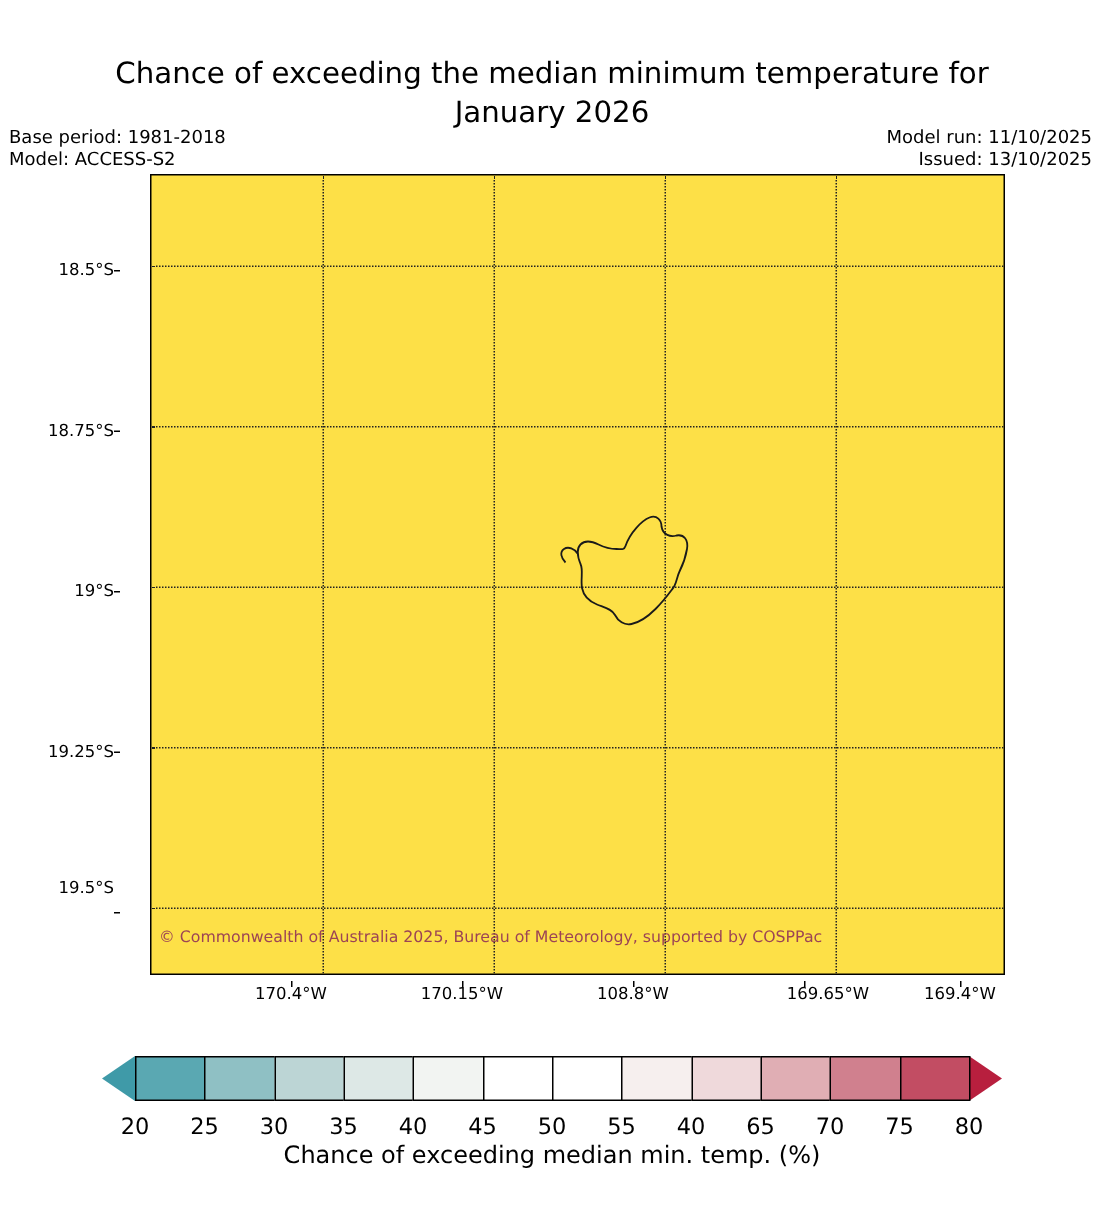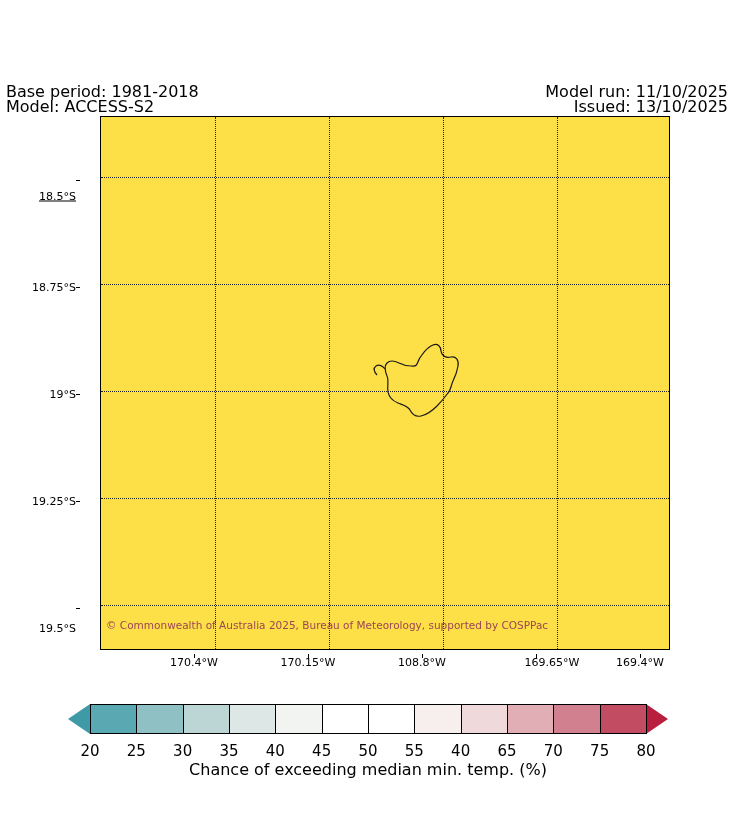--- a/index.html
+++ b/index.html
@@ -30,21 +30,21 @@
     text-align: center;
     font-size: 19.5px;
     line-height: 26px;
     color: #000;
   }
   .title .l2 { display: block; }
 
   
   .ann {
     position: absolute;
-    font-size: 16px;
+    font-size: 12px;
     line-height: 15px;
     color: #000;
   }
   .ann-left { left: 6px; top: 84px; text-align: left; }
   .ann-right { right: 8px; top: 84px; text-align: right; }
 
   
   .map-frame {
     position: absolute;
     left: 80px;
@@ -187,20 +187,24 @@
     text-align: center;
     font-size: 16px;
     color: #000;
   }
 </style>
 </head>
 <body>
 
 <div id="page">
 
+  <div class="title">
+    <span>Chance of exceeding the median minimum temperature for</span>
+    <span class="l2">January 2026</span>
+  </div>
 
   <div class="ann ann-left">
     <div>Base period: 1981-2018</div>
     <div>Model: ACCESS-S2</div>
   </div>
   <div class="ann ann-right">
     <div>Model run: 11/10/2025</div>
     <div>Issued: 13/10/2025</div>
   </div>
 
@@ -226,25 +230,25 @@
                C292,284 288,280 287,275 C286,269 288,263 286,259
                C284,254 283,249 286,246 C289,243 294,244 298,246
                C302,248 307,249 310,249 C313,249 315,250 316,247 Z" fill="none" stroke="#1a1a1a" stroke-width="1.2"></path>
       <path d="M276,258 C273,255 272,251 275,249 C278,247 282,249 284,252" fill="none" stroke="#1a1a1a" stroke-width="1.2"></path>
     </svg>
 
     <div class="credit">© Commonwealth of Australia 2025, Bureau of Meteorology, supported by COSPPac</div>
   </div>
 
   <div class="ytick-wrap">
-    <div class="ytick" style="top:76px;text-decoration:underline;">18.5°S</div>
+    <div class="ytick" style="top:60px;">18.5°S</div>
     <div class="ytick" style="top:167px;">18.75°S</div>
     <div class="ytick" style="top:274px;">19°S</div>
     <div class="ytick" style="top:381px;">19.25°S</div>
-    <div class="ytick" style="top:508px;">19.5°S</div>
+    <div class="ytick" style="top:472px;">19.5°S</div>
   </div>
   <div class="tickmark-y" style="top:180px;"></div>
   <div class="tickmark-y" style="top:287px;"></div>
   <div class="tickmark-y" style="top:394px;"></div>
   <div class="tickmark-y" style="top:501px;"></div>
   <div class="tickmark-y" style="top:608px;"></div>
 
   <div class="xtick-wrap">
     <div class="xtick" style="left:114px;">170.4°W</div>
     <div class="xtick" style="left:228px;">170.15°W</div>

